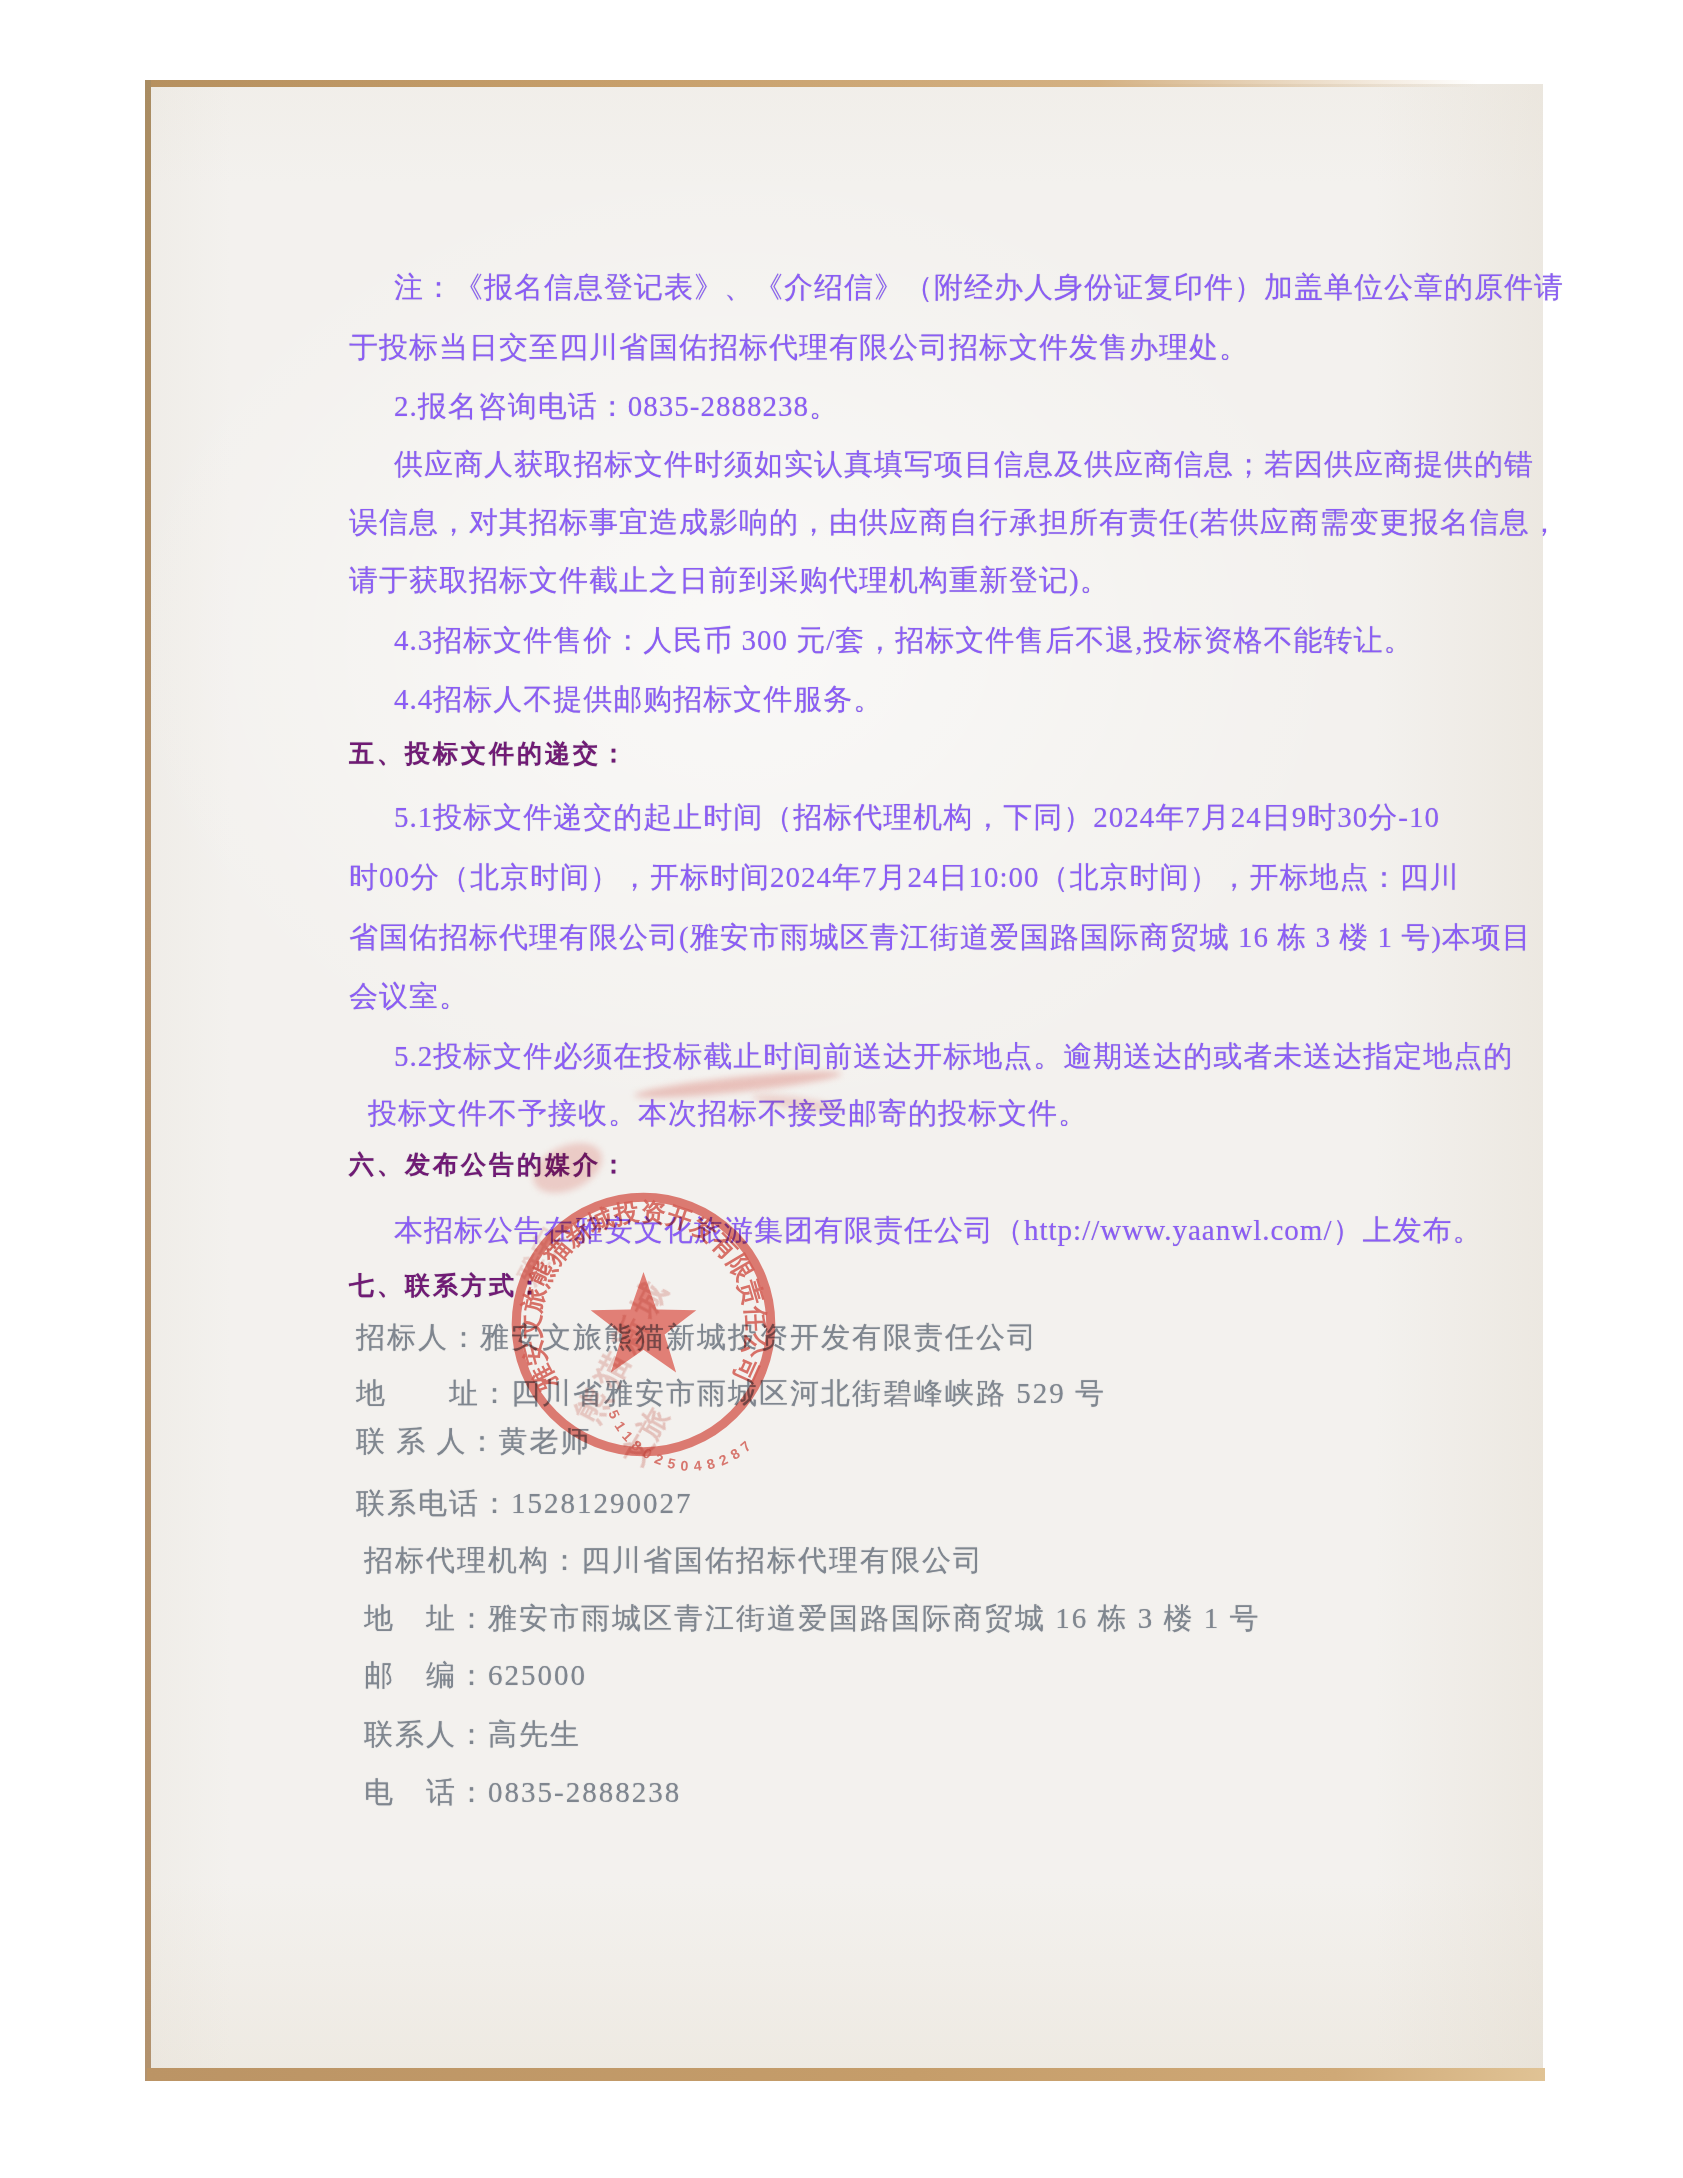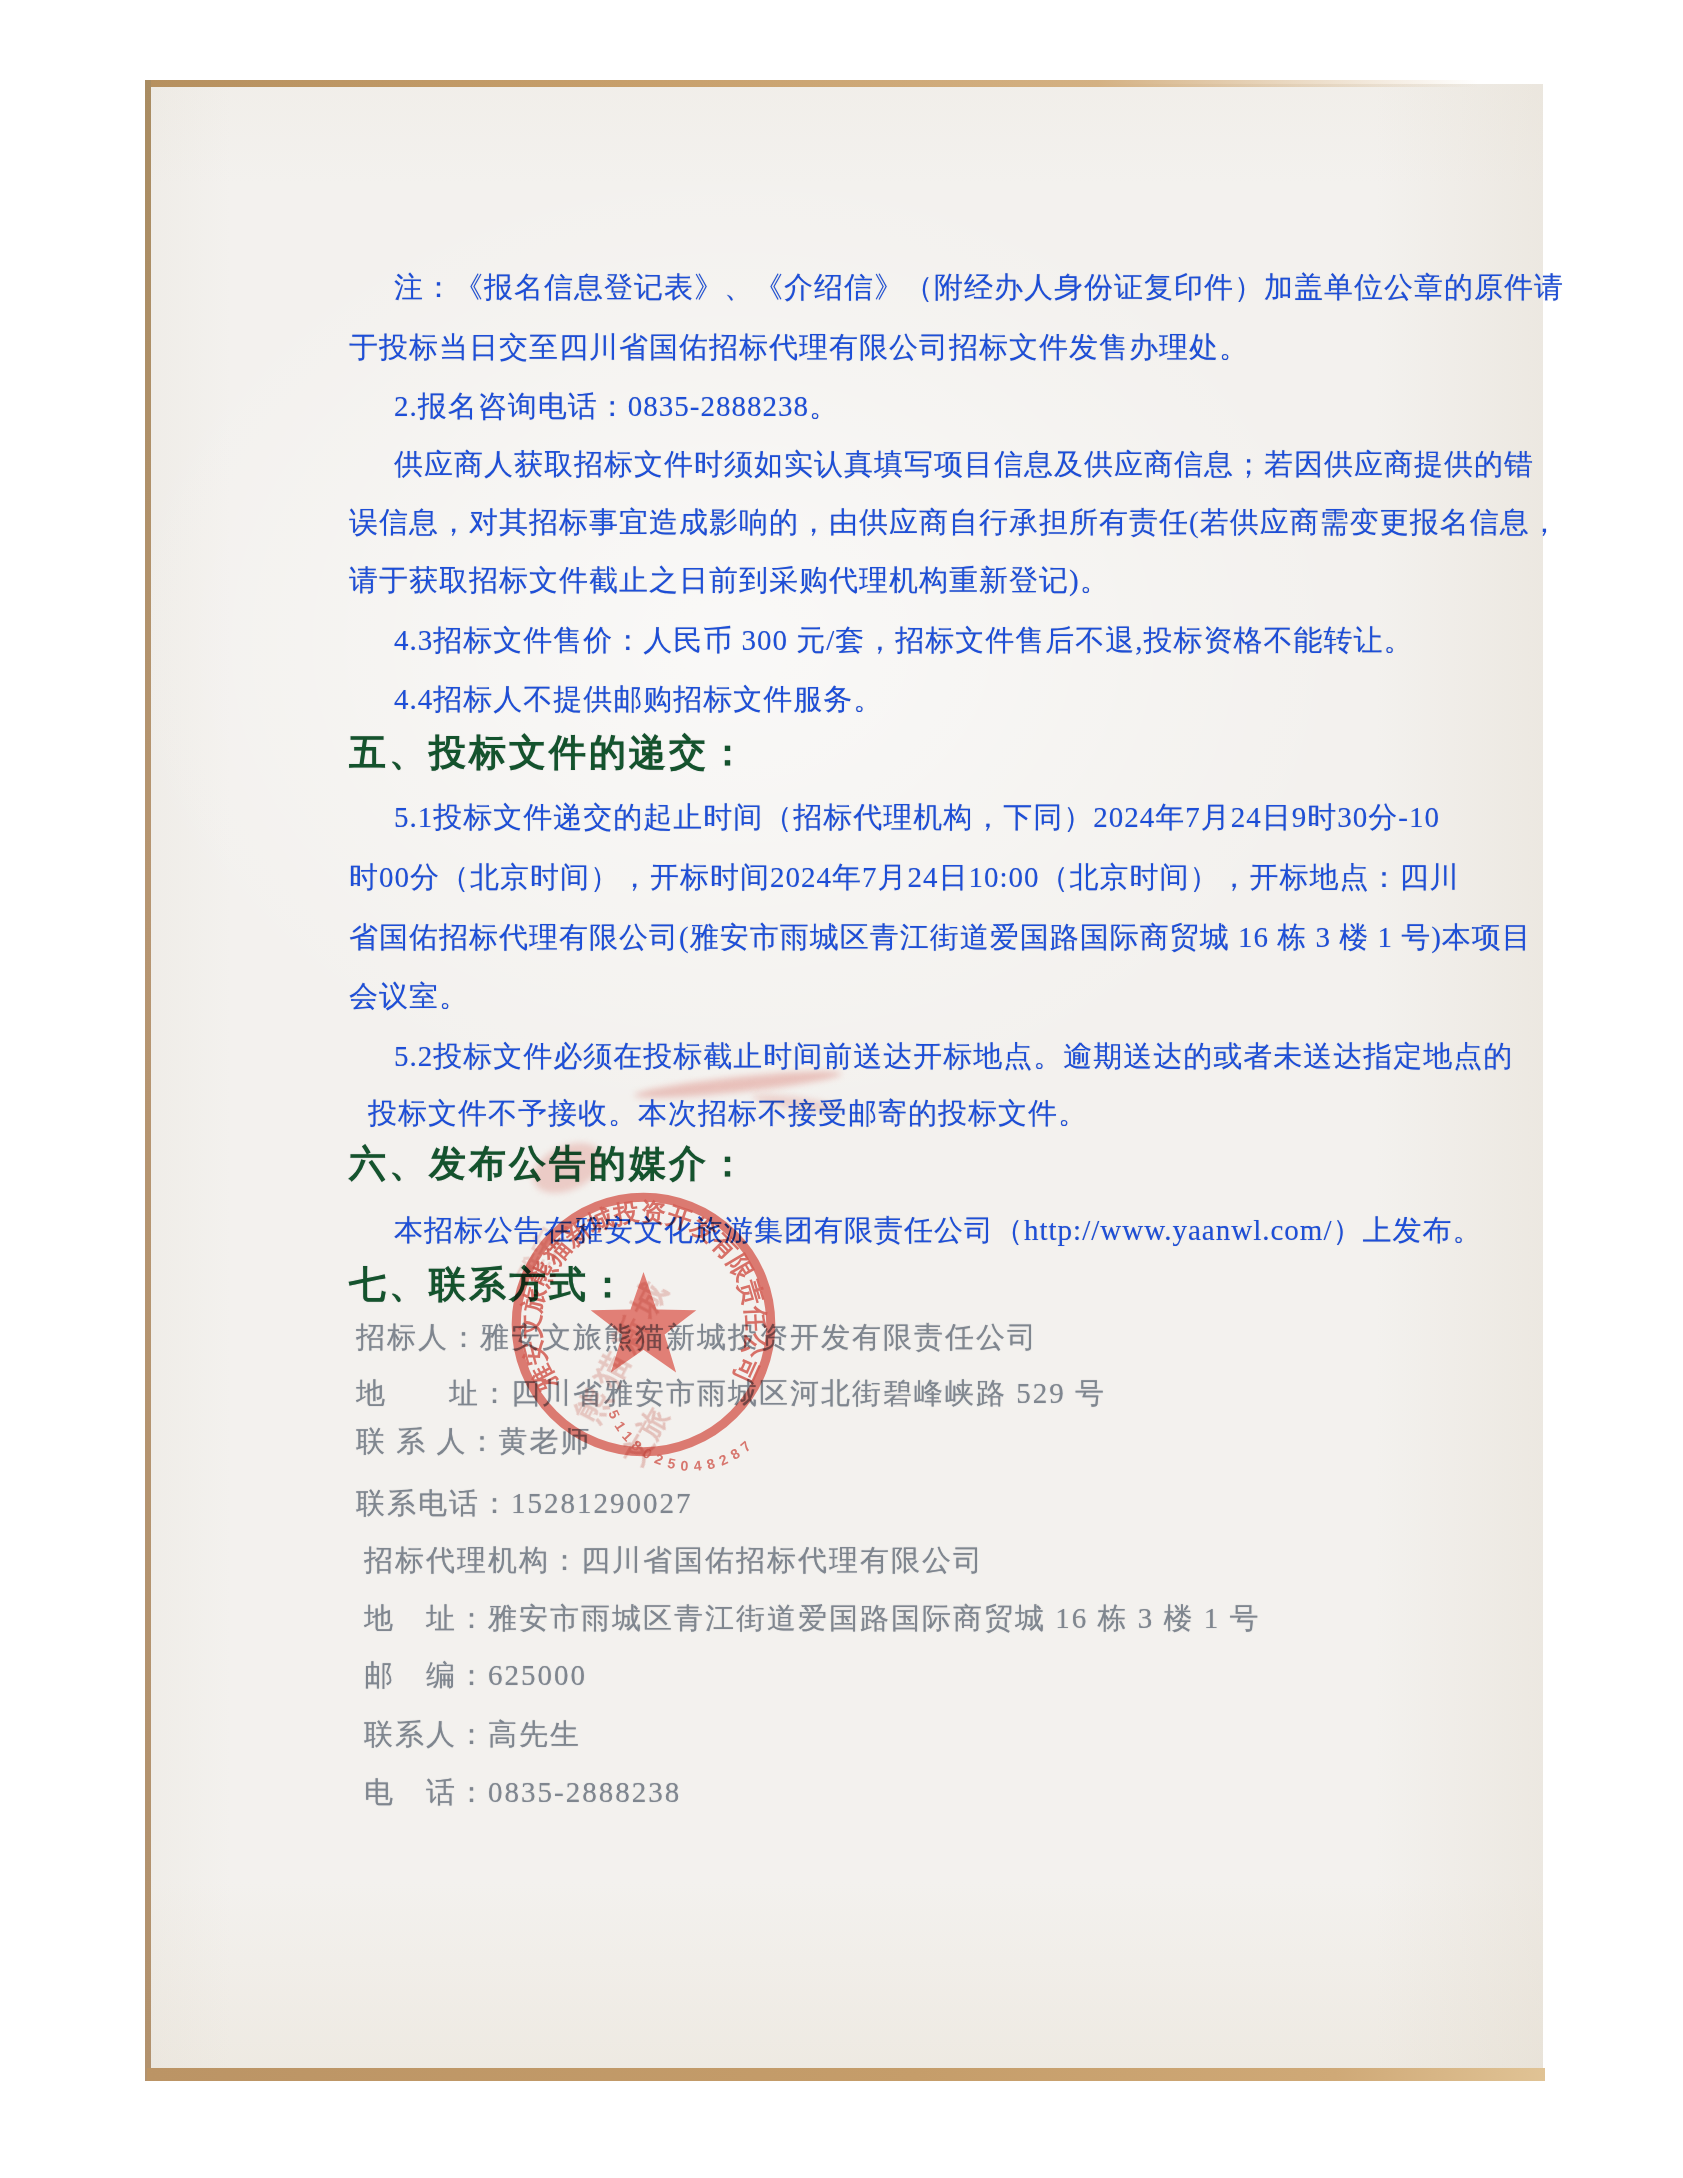--- a/index.html
+++ b/index.html
@@ -26,25 +26,25 @@
     background:linear-gradient(to bottom,#a98c62,#b79672 40%,#b2926e);
   }
   .edge-bottom{
     position:absolute;left:147px;top:2068px;width:1398px;height:13px;
     background:linear-gradient(to right,#bb9465,#c59d6a 55%,#cfa977 85%,#e0c395);
   }
   
   .line{
     position:absolute;font-size:29px;line-height:44px;letter-spacing:1px;white-space:pre;
   }
-  .body{color:#1d4ed8;text-shadow:0 0 1px rgba(154,161,171,.75);text-align:center;}
+  .body{color:#8b5cf6;text-shadow:0 0 1px rgba(154,161,171,.75);text-align:center;}
   .contact{color:#7f868f;text-shadow:0 0 1px rgba(127,134,143,.65);letter-spacing:2px;}
   .heading{
     font-family:"Liberation Sans","DejaVu Sans",sans-serif;font-weight:700;
-    color:#14532d;font-size:37px;letter-spacing:3px;text-shadow:0 0 1px rgba(63,69,78,.45);
+    color:#701a75;font-size:25px;letter-spacing:3px;text-shadow:0 0 1px rgba(63,69,78,.45);
   }
   .u{text-underline-offset:6px;text-decoration-thickness:1px;}
   
   .seal{position:absolute;left:492px;top:1173px;width:303px;height:303px;mix-blend-mode:multiply;}
   .seal svg{width:100%;height:100%;}
   .seal-arc-font{font-family:"Liberation Sans","DejaVu Sans",sans-serif;font-weight:700;}
   .ghost{
     position:absolute;color:#e09a92;opacity:.45;mix-blend-mode:multiply;
     font-family:"Liberation Sans","DejaVu Sans",sans-serif;font-weight:700;
     white-space:pre;filter:blur(0.4px);

